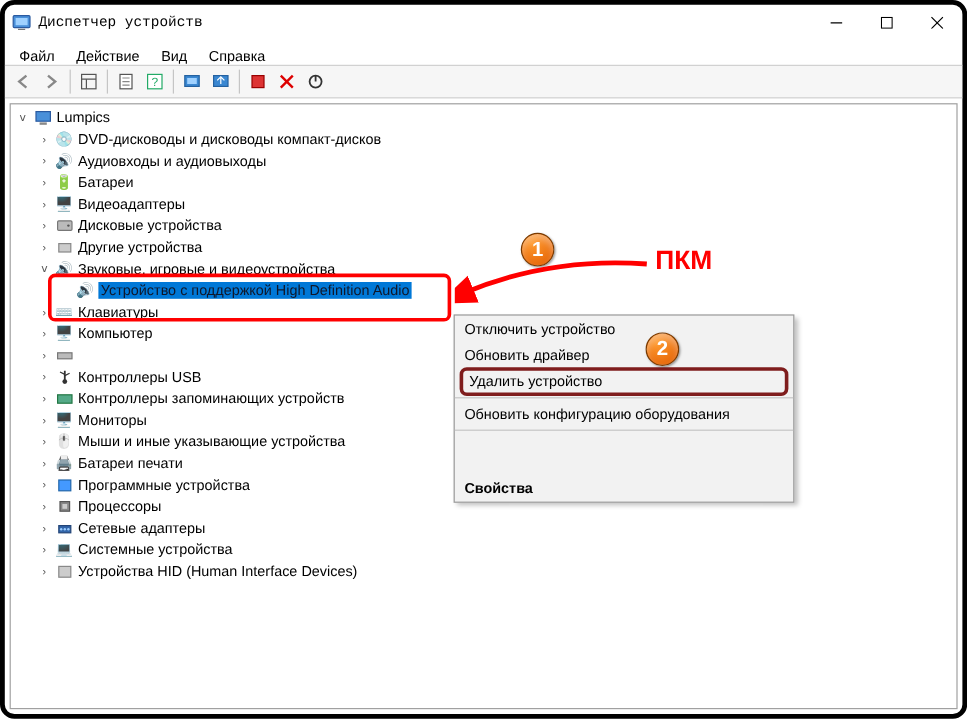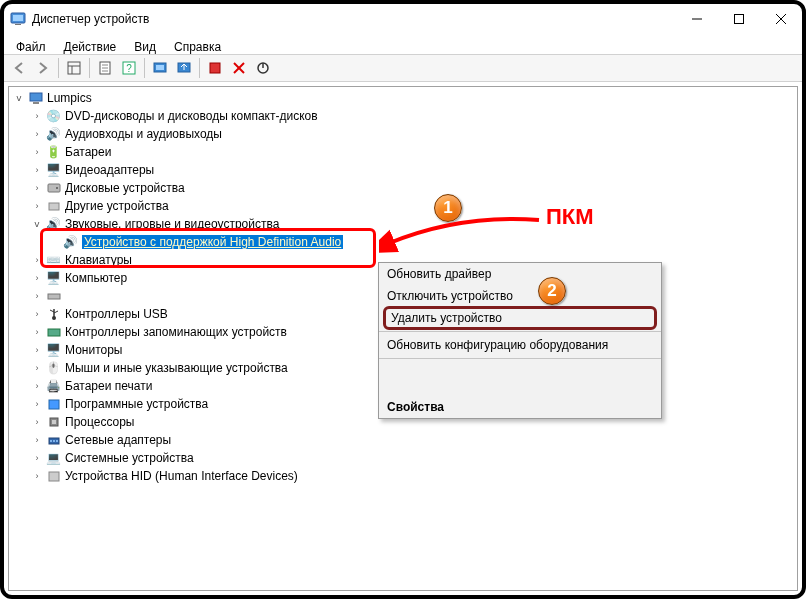--- a/index.html
+++ b/index.html
@@ -19,21 +19,21 @@
   height: 30px;
   display: flex;
   align-items: center;
   padding-left: 6px;
 }
 .titlebar .icon {
   width: 16px; height: 16px;
   display: inline-flex; align-items: center; justify-content: center;
   margin-right: 6px;
 }
-.titlebar .title { flex: 1; font-size: 12px; }
+.titlebar .title { flex: 1; font-size: 12px; font-family: Liberation Mono, monospace; }
 .win-controls { display: flex; }
 .win-btn {
   width: 42px; height: 30px;
   display: flex; align-items: center; justify-content: center;
   font-size: 13px;
 }
 .menubar {
   height: 20px;
   display: flex;
   align-items: flex-end;
@@ -82,23 +82,22 @@
   margin-left: -14px;
 }
 .devicon {
   width: 16px; height: 16px;
   display: inline-flex; align-items: center; justify-content: center;
   font-size: 12px;
 }
 .label { font-size: 12px; }
 .selected {
   background: #0078d7;
-  color: #fef9c3;
+  color: #0f172a;
   padding: 0 2px;
-  text-decoration: underline;
 }
 .highlight-box {
   border: 3px solid #ff0000;
   border-radius: 6px;
   position: absolute;
   pointer-events: none;
 }
 .ctxmenu {
   position: absolute;
   top: 258px;
@@ -420,22 +419,22 @@
           </span>
           <span class="label">Устройства HID (Human Interface Devices)</span>
         </div>
     </div>
   </div>
 </div>
 
 <div class="highlight-box" style="top:224px; left:36px; width:336px; height:40px;"></div>
 
 <div class="ctxmenu">
+  <div class="ctxitem">Отключить устройство</div>
   <div class="ctxitem">Обновить драйвер</div>
-  <div class="ctxitem">Отключить устройство</div>
   <div class="ctx-highlight">
       <span>Удалить устройство</span>
     </div>
   <div class="ctxsep"></div>
   <div class="ctxitem">Обновить конфигурацию оборудования</div>
   <div class="ctxsep"></div>
   <div class="ctxitem bold">Свойства</div>
 </div>
 
 <div class="anno-text">ПКМ</div>

